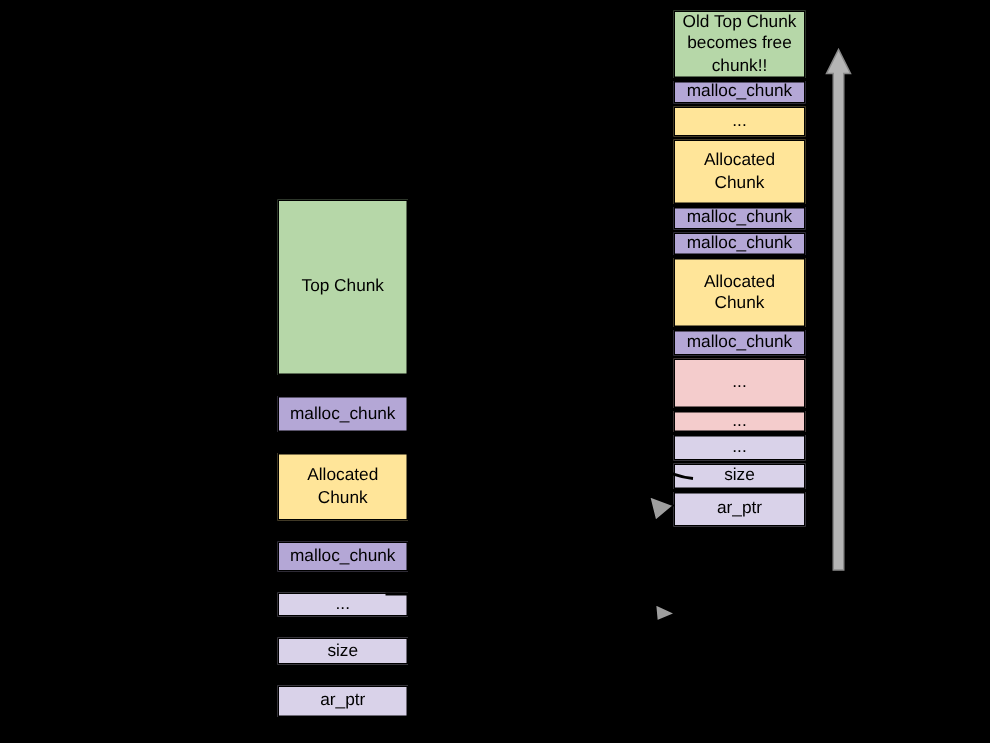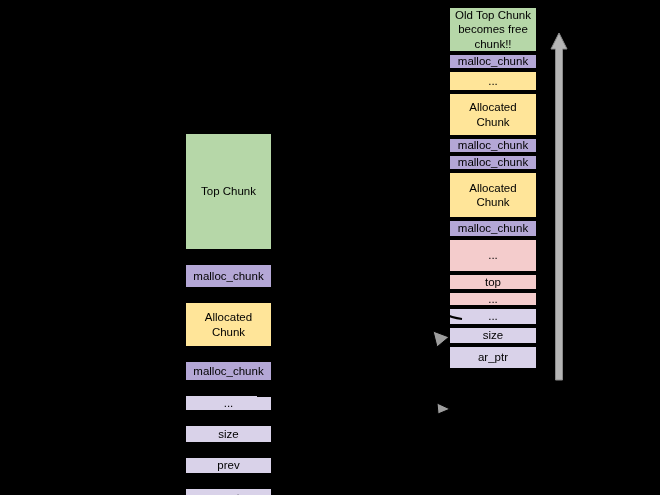--- a/index.html
+++ b/index.html
@@ -59,35 +59,33 @@
 
 <div class="canvas">
 
   <div class="stack stack-left">
     <div class="row c-green" style="height:117px">Top Chunk</div>
     <div class="row c-purple" style="height:24px">malloc_chunk</div>
     <div class="row c-yellow" style="height:45px">Allocated Chunk</div>
     <div class="row c-purple" style="height:20px">malloc_chunk</div>
     <div class="row c-lav" style="height:16px">...</div>
     <div class="row c-lav" style="height:18px">size</div>
-    <div class="row c-lav" style="height:17px">prev</div>
     <div class="row c-lav" style="height:21px">ar_ptr</div>
   </div>
 
   <div class="stack stack-right">
     <div class="row c-green" style="height:45px">Old Top Chunk becomes free chunk!!</div>
     <div class="row c-purple" style="height:15px">malloc_chunk</div>
     <div class="row c-yellow" style="height:20px">...</div>
     <div class="row c-yellow" style="height:43px">Allocated Chunk</div>
     <div class="row c-purple" style="height:15px">malloc_chunk</div>
     <div class="row c-purple" style="height:15px">malloc_chunk</div>
     <div class="row c-yellow" style="height:46px">Allocated Chunk</div>
     <div class="row c-purple" style="height:17px">malloc_chunk</div>
     <div class="row c-pink" style="height:33px">...</div>
-    <div class="row c-pink" style="height:16px">top</div>
     <div class="row c-pink" style="height:14px">...</div>
     <div class="row c-lav" style="height:17px">...</div>
     <div class="row c-lav" style="height:17px">size</div>
     <div class="row c-lav" style="height:23px">ar_ptr</div>
   </div>
 
   <svg class="overlay" viewBox="0 0 660 495" xmlns="http://www.w3.org/2000/svg">
 
     <g>
       <path d="M559 33 L551 49 L555.5 49 L555.5 380 L562.5 380 L562.5 49 L567 49 Z" fill="#b5b5b5" stroke="#8a8a8a" stroke-width="1"></path>

